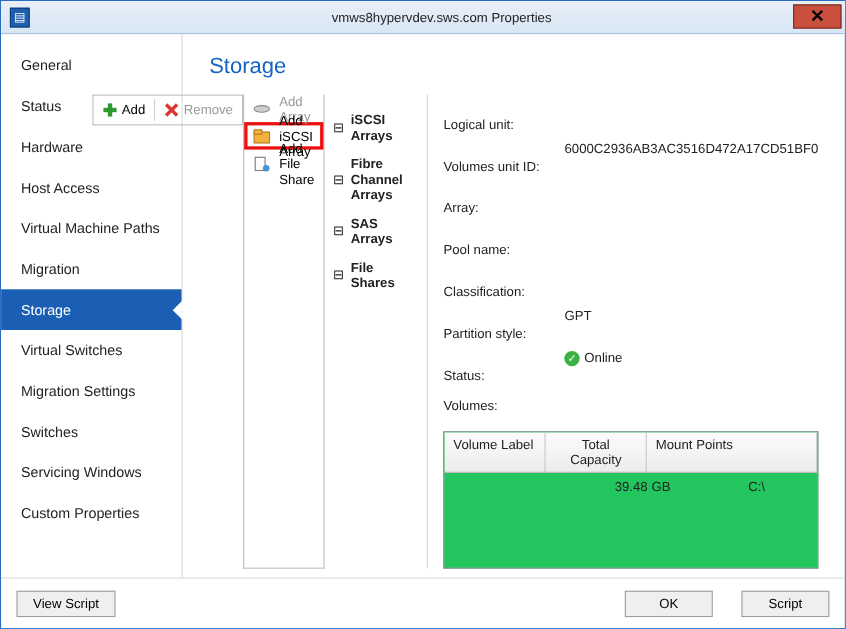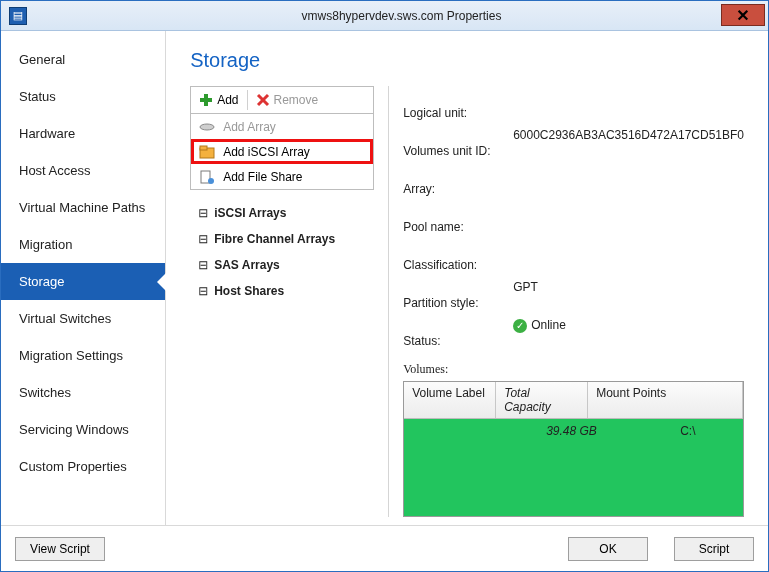--- a/index.html
+++ b/index.html
@@ -10,46 +10,46 @@
   .titlebar .title { flex:1; text-align:center; font-size:12px; color:#222; }
   .titlebar .close { width:44px; height:22px; background:#c94f3e; border:1px solid #7a2c20; color:#000; font-weight:bold; display:flex; align-items:center; justify-content:center; position:absolute; right:3px; top:3px; cursor:pointer;}
   .body { flex:1; display:flex; min-height:0;}
   .sidebar { width:185px; border-right:1px solid #d9d9d9; padding-top:10px; background:#fff;}
   .sidebar .item { padding:11px 18px; font-size:13px; color:#222; cursor:pointer; position:relative;}
   .sidebar .item.sel { background:#1b5fb4; color:#fff; }
   .sidebar .item.sel::after { content:""; position:absolute; right:-1px; top:50%; margin-top:-9px; border-top:9px solid transparent; border-bottom:9px solid transparent; border-right:9px solid #fff;}
   .main { flex:1; padding:18px 24px 8px 24px; display:flex; flex-direction:column; min-height:0;}
   .main h2 { margin:0 0 14px 0; font-weight:normal; font-size:20px; color:#1463c4;}
   .content-split { flex:1; display:flex; gap:14px; min-height:0;}
-  .leftcol { width:184px; display:flex; flex-direction:column;}
+  .leftcol { width:184px; display:flex; flex-direction:row;justify-content:flex-end;}
   .toolbar { height:28px; border:1px solid #bdbdbd; display:flex; align-items:stretch;}
   .toolbar .btn { display:flex; align-items:center; gap:4px; padding:0 8px; font-size:12px; cursor:pointer;}
   .toolbar .btn .ic { width:14px; height:14px; display:inline-flex; align-items:center; justify-content:center;}
   .toolbar .sep { width:1px; background:#d0d0d0; margin:3px 0;}
   .toolbar .disabled { color:#999; cursor:default;}
   .addmenu { border:1px solid #bdbdbd; border-top:none;}
   .addmenu .mi { display:flex; align-items:center; gap:8px; height:25px; padding:0 8px; font-size:12px; cursor:pointer;}
   .addmenu .mi.disabled { color:#999; cursor:default;}
   .addmenu .mi .micon { width:16px; height:16px; display:inline-flex; align-items:center; justify-content:center;}
   .addmenu .mi.highlight { border:3px solid #e11; padding:0 5px; height:25px;}
   .tree { padding:10px 6px;}
   .tree .tn { display:flex; align-items:center; gap:6px; font-size:12px; font-weight:bold; color:#222; padding:6px 2px; cursor:pointer;}
   .tree .tn .exp { width:10px; text-align:center; font-weight:normal;}
   .rightcol { flex:1; border-left:1px solid #d5d5d5; padding-left:14px; font-size:12px; color:#222; display:flex; flex-direction:column; min-height:0;}
   .kv { display:flex; margin:4px 0;}
   .kv .k { width:110px;margin-top:16px; }
   .kv .v { flex:1;}
   .status-ok { width:14px; height:14px; border-radius:50%; background:#3cb043; display:inline-flex; align-items:center; justify-content:center; color:#fff; font-size:10px; margin-right:4px; vertical-align:middle;}
-  .volumes-label{ margin-top:10px; margin-bottom:4px;font-family:Liberation Serif, serif;}
+  .volumes-label{ margin-top:10px; margin-bottom:16px;}
   .voltable { flex:1; border:1px solid #9a9a9a; min-height:0; overflow:hidden; display:flex; flex-direction:column; background:#22c55e;}
   .voltable .hdr { display:flex; background:linear-gradient(#fcfcfc,#ececec); border-bottom:1px solid #bcbcbc;}
   .voltable .hdr div { padding:4px 8px; border-right:1px solid #c7c7c7; font-size:12px;}
   .voltable .row { display:flex;gap:42px;}
   .voltable .row div { padding:5px 8px; font-size:12px;}
-  .col-label{ width:92px;} .col-cap{ width:92px; text-align:left;font-style:italic;} .col-mp{ flex:1;}
+  .col-label{ width:92px;} .col-cap{ width:92px; text-align:center;} .col-mp{ flex:1;}
   .footer { height:46px; border-top:1px solid #d9d9d9; display:flex; align-items:center; padding:0 14px; gap:26px;}
   .footer .spacer{flex:1;}
   .footer button { min-width:80px; height:24px; font-size:12px; background:#efefef; border:1px solid #9e9e9e; cursor:pointer;}
   .footer .viewscript{ min-width:90px;}
   svg { display:block; }
 </style>
 </head>
 <body>
 
 <div class="window">
@@ -137,21 +137,21 @@
               <div class="tn">
                 <span class="exp">⊟</span>
                 <span>Fibre Channel Arrays</span>
               </div>
               <div class="tn">
                 <span class="exp">⊟</span>
                 <span>SAS Arrays</span>
               </div>
               <div class="tn">
                 <span class="exp">⊟</span>
-                <span>Host Shares</span>
+                <span>File Shares</span>
               </div>
             </div>
         </div>
 
         <div class="rightcol">
           <div class="kv">
               <div class="k">Logical unit:</div>
               <div class="v"></div>
             </div>
           <div class="kv">

